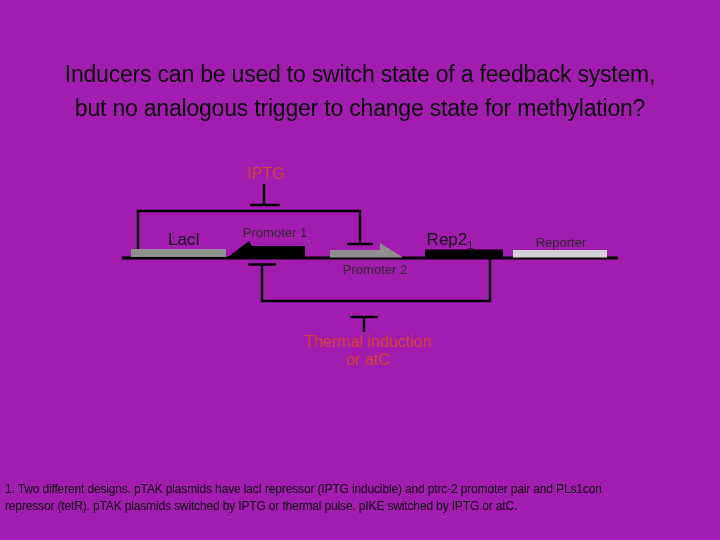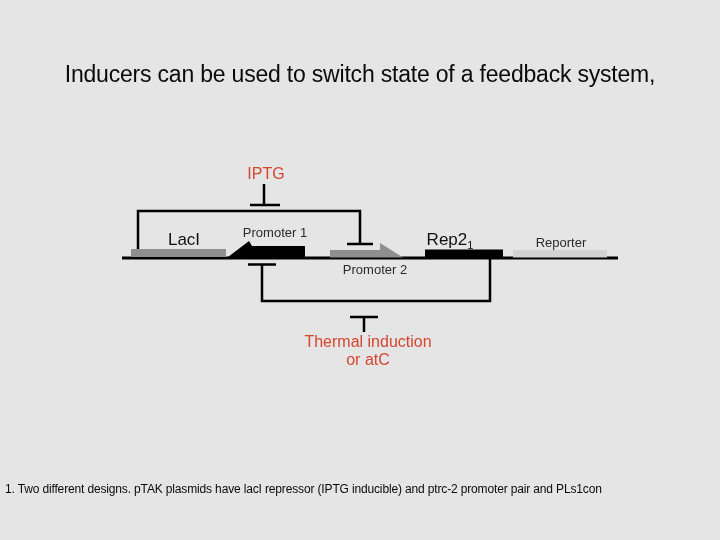--- a/index.html
+++ b/index.html
@@ -8,21 +8,21 @@
     width: 720px;
     height: 540px;
     background: #ffffff;
     overflow: hidden;
     font-family: "Liberation Sans", sans-serif;
   }
   #slide {
     position: relative;
     width: 720px;
     height: 540px;
-    background: #e5e5e5;
+    background: #a21caf;
   }
   .title {
     position: absolute;
     top: 57px;
     left: 0;
     width: 720px;
     text-align: center;
     font-size: 23px;
     line-height: 34px;
     letter-spacing: -0.2px;
@@ -64,20 +64,21 @@
     white-space: nowrap;
   }
 </style>
 </head>
 <body>
 
 <div id="slide">
 
   <div class="title">
     <div>Inducers can be used to switch state of a feedback system,</div>
+    <div>but no analogous trigger to change state for methylation?</div>
   </div>
 
   <svg id="diagram-svg" viewBox="0 0 720 540">
 
     <text class="svg-label red" x="266" y="179" text-anchor="middle">IPTG</text>
     <g stroke="#000000" stroke-width="2.5" fill="none">
       <line x1="264" y1="184" x2="264" y2="204.5"></line>
       <line x1="250" y1="205" x2="280" y2="205"></line>
     </g>
 
@@ -104,15 +105,16 @@
     <g stroke="#000000" stroke-width="2.5" fill="none">
       <line x1="350" y1="317" x2="378" y2="317"></line>
       <line x1="364" y1="317" x2="364" y2="332"></line>
     </g>
     <text class="svg-label red" x="368" y="347" text-anchor="middle">Thermal induction</text>
     <text class="svg-label red" x="368" y="365" text-anchor="middle">or atC</text>
   </svg>
 
   <div class="footnote">
     <div>1.  Two different designs. pTAK plasmids have lacI repressor (IPTG inducible) and ptrc-2 promoter pair and  PLs1con</div>
+    <div>repressor (tetR). pTAK plasmids switched by IPTG or thermal pulse. pIKE switched by IPTG or atC.</div>
   </div>
 
 </div>
 
 </body></html>

